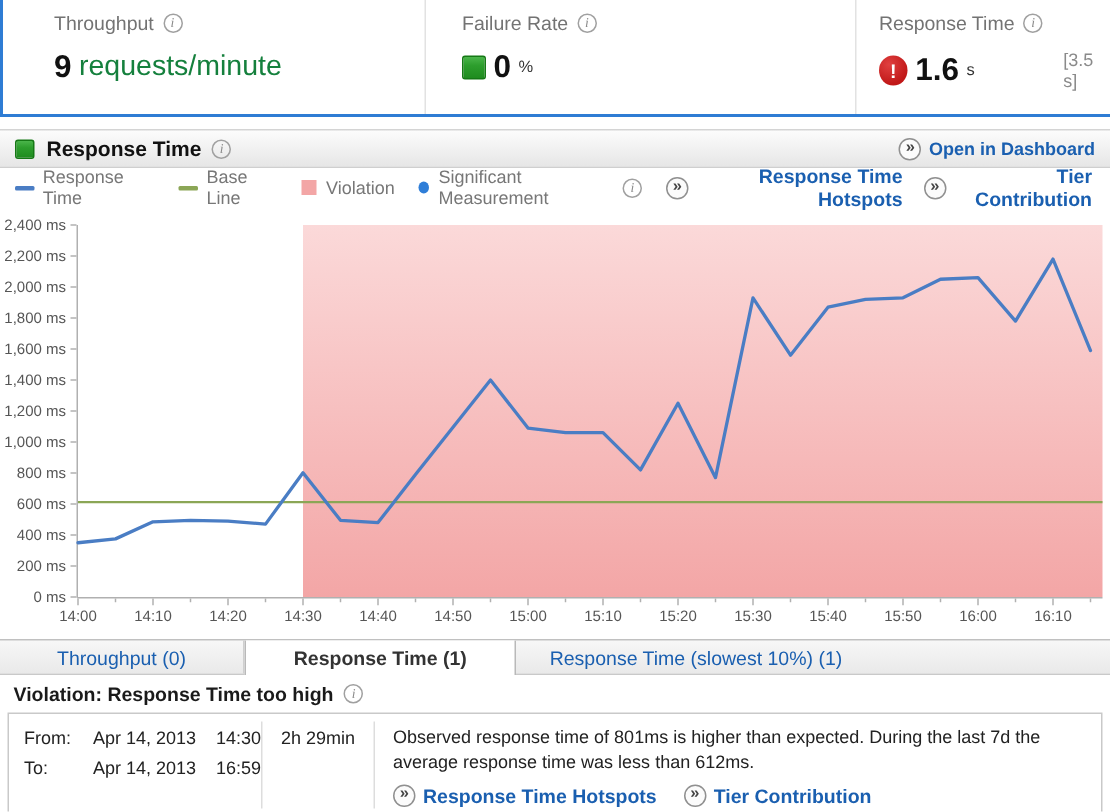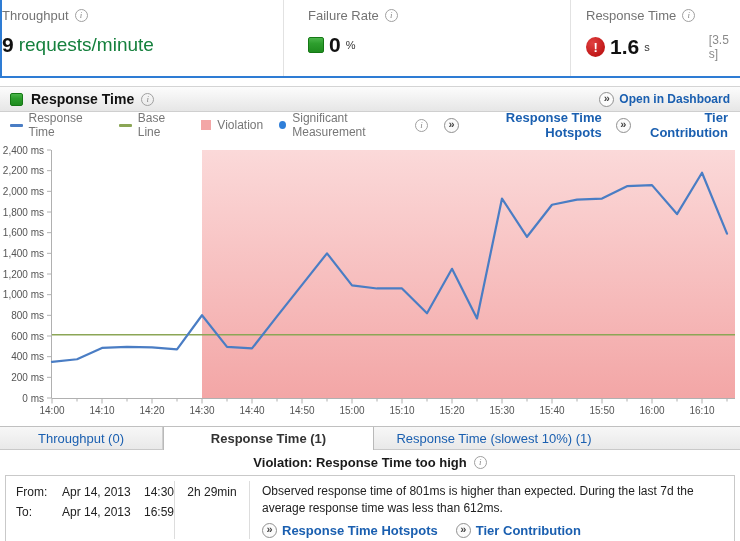--- a/index.html
+++ b/index.html
@@ -4,21 +4,21 @@
 <style>
   * { box-sizing: border-box; margin: 0; padding: 0; }
   html,body { width: 740px; height: 541px; overflow: hidden;
     font-family: "Liberation Sans", sans-serif; background: #fff; color:#222; }
 
   
   .kpi-strip { display:flex; height:78px; background:#fff;
     border-left:2px solid var(--strip_border_blue);
     border-bottom:2px solid var(--strip_border_blue); }
   .kpi { flex-shrink:0; padding-top:8px; }
-  .kpi-throughput { width:281px; }
+  .kpi-throughput { width:281px; padding-left:34px; }
   .kpi-failure { width:287px; padding-left:24px; border-left:1px solid #e2e2e2; }
   .kpi-response { width:170px; padding-left:15px; border-left:1px solid #e2e2e2; }
   .kpi-label { font-size:13px; color:#737373; display:flex; align-items:center; gap:6px; }
   .kpi-valrow { margin-top:10px; display:flex; align-items:center; gap:5px; }
   .kpi-value { font-size:21px; font-weight:bold; color:#111; }
   .kpi-unit { font-size:19px; color:#15803d;text-align:center; }
   .kpi-unit-small { font-size:11px; color:#333; }
   .kpi-secondary { font-size:12px; color:#8a8a8a; margin-left:28px;padding-left:26px; }
 
   .info-icon { display:inline-flex; width:13px; height:13px; border-radius:50%;
@@ -71,21 +71,21 @@
     border-top:1px solid #c0c0c0; border-bottom:1px solid #c9c9c9; }
   .tab { display:flex; align-items:center; justify-content:center; font-size:13px;
     color:var(--link_blue); border-right:1px solid #cfcfcf; cursor:pointer; }
   .tab:last-child { border-right:none; }
   .tab.active { background:#fff; color:#333; font-weight:bold;
     border-left:1px solid #b9b9b9; border-right:1px solid #b9b9b9;
     margin-bottom:-1px; }
 
   
   .violation-title-row { display:flex; align-items:center; gap:7px;
-    padding:5px 9px 3px 9px; background:#fff;justify-content:center; }
+    padding:5px 9px 3px 9px; background:#fff; }
   .violation-title { font-size:13px; font-weight:bold; color:#1a1a1a; }
 
   .violation-box { margin:2px 5px 0 5px; border:1px solid #c9c9c9; background:#fff;
     display:flex; min-height:60px; }
   .vcol-dates { width:168px; padding:9px 0 8px 10px; font-size:12px; color:#222; }
   .vrow { display:flex; margin-bottom:6px; }
   .vlabel { width:46px; }
   .vdate { width:82px; }
   .vtime { }
   .vsep { width:1px; background:#ddd; margin:5px 0; }
@@ -254,21 +254,21 @@
       <text x="602" y="276" text-anchor="middle" font-size="10" fill="#555" font-family="Liberation Sans, sans-serif">15:50</text>
       <text x="652" y="276" text-anchor="middle" font-size="10" fill="#555" font-family="Liberation Sans, sans-serif">16:00</text>
       <text x="702" y="276" text-anchor="middle" font-size="10" fill="#555" font-family="Liberation Sans, sans-serif">16:10</text>
       <line x1="52" y1="196.76" x2="735" y2="196.76" stroke="#8ba656" stroke-width="1.6"></line>
       <polyline points="52,223.83333333333334 77,221.25 102,209.88333333333333 127,208.85 152,209.36666666666667 177,211.43333333333334 202,177.23000000000002 227,208.85 252,210.4 277,178.36666666666667 302,146.85 327,115.33333333333334 352,147.36666666666667 377,150.46666666666667 402,150.46666666666667 427,175.26666666666665 452,130.83333333333334 477,180.43333333333334 502,60.56666666666666 527,98.80000000000001 552,66.76666666666668 577,61.599999999999994 602,60.56666666666666 627,48.16666666666666 652,47.133333333333326 677,76.06666666666666 702,34.73333333333332 727,95.69999999999999" fill="none" stroke="#4a7dc4" stroke-width="2.2" stroke-linejoin="round" stroke-linecap="round"></polyline>
     </svg>
 </div>
 
 <div class="tabs">
   <div class="tab" style="width:163px">Throughput (0)</div>
-  <div class="tab active" style="width:211px">Response Time (1)</div>
+  <div class="tab active" style="width:181px">Response Time (1)</div>
   <div class="tab" style="width:240px">Response Time (slowest 10%) (1)</div>
 </div>
 
 <div class="violation-title-row">
   <span class="violation-title">Violation: Response Time too high</span>
   <span class="info-icon">i</span>
 </div>
 
 <div class="violation-box">
   <div class="vcol-dates">

